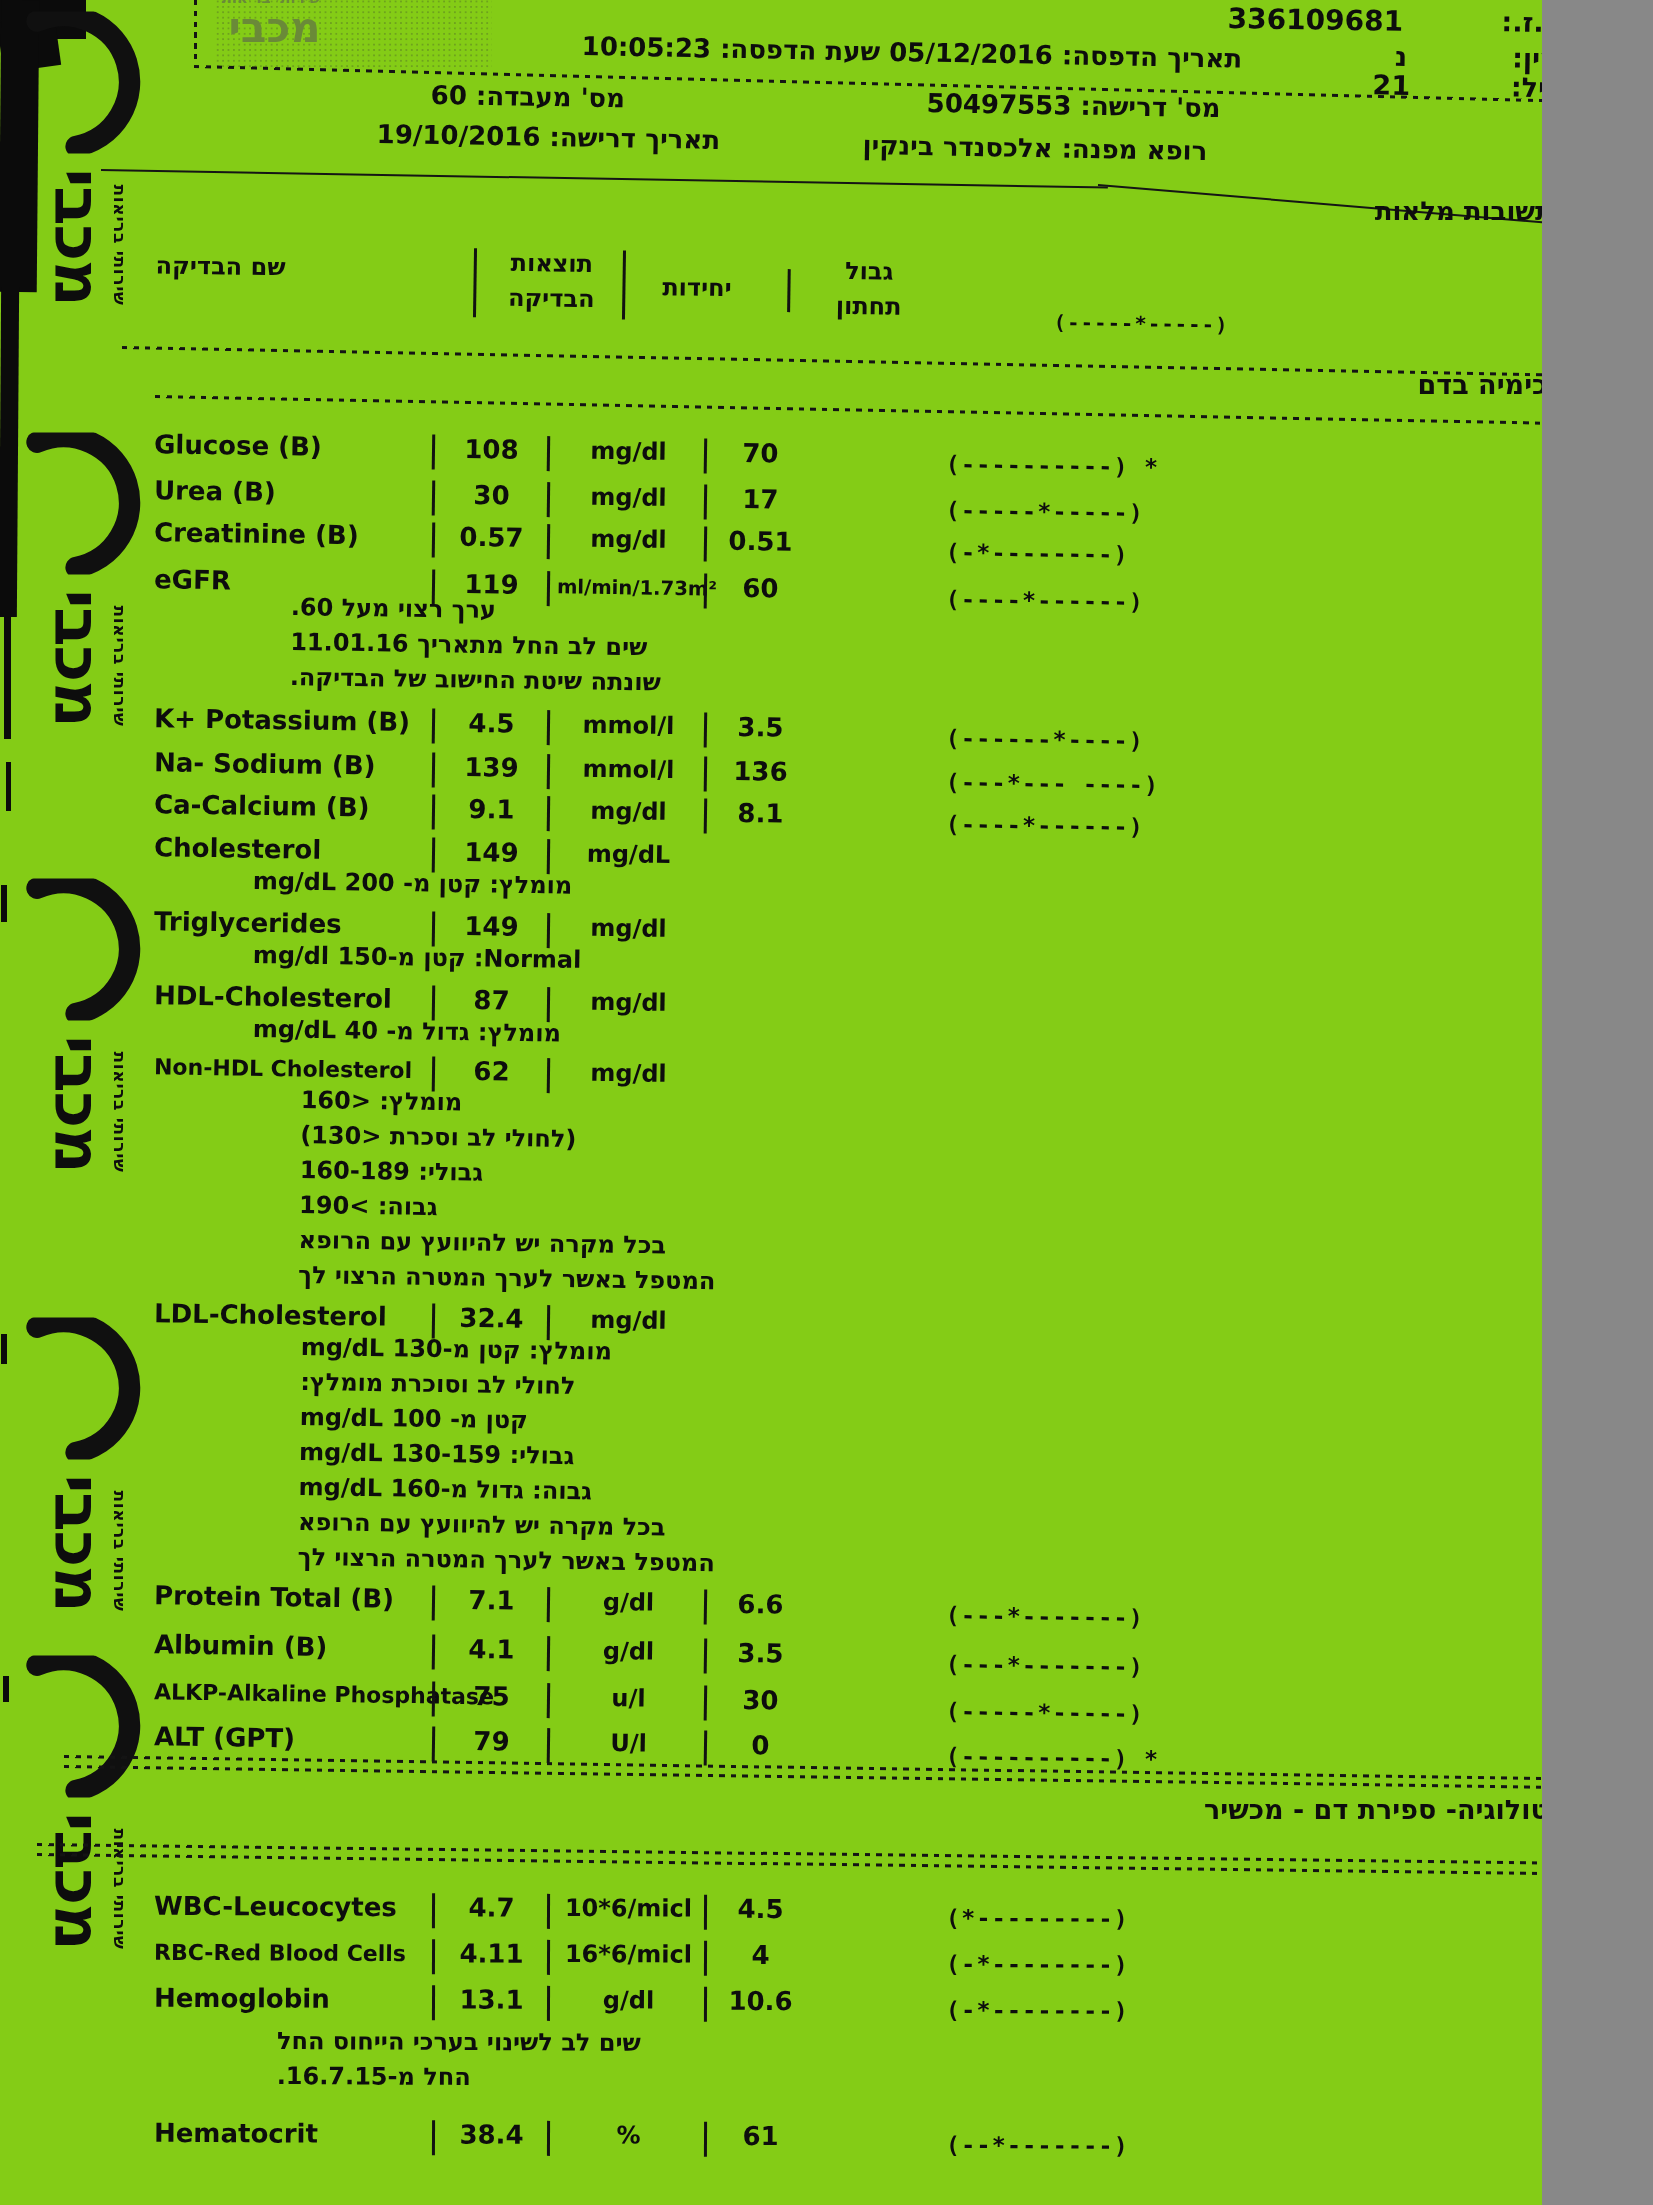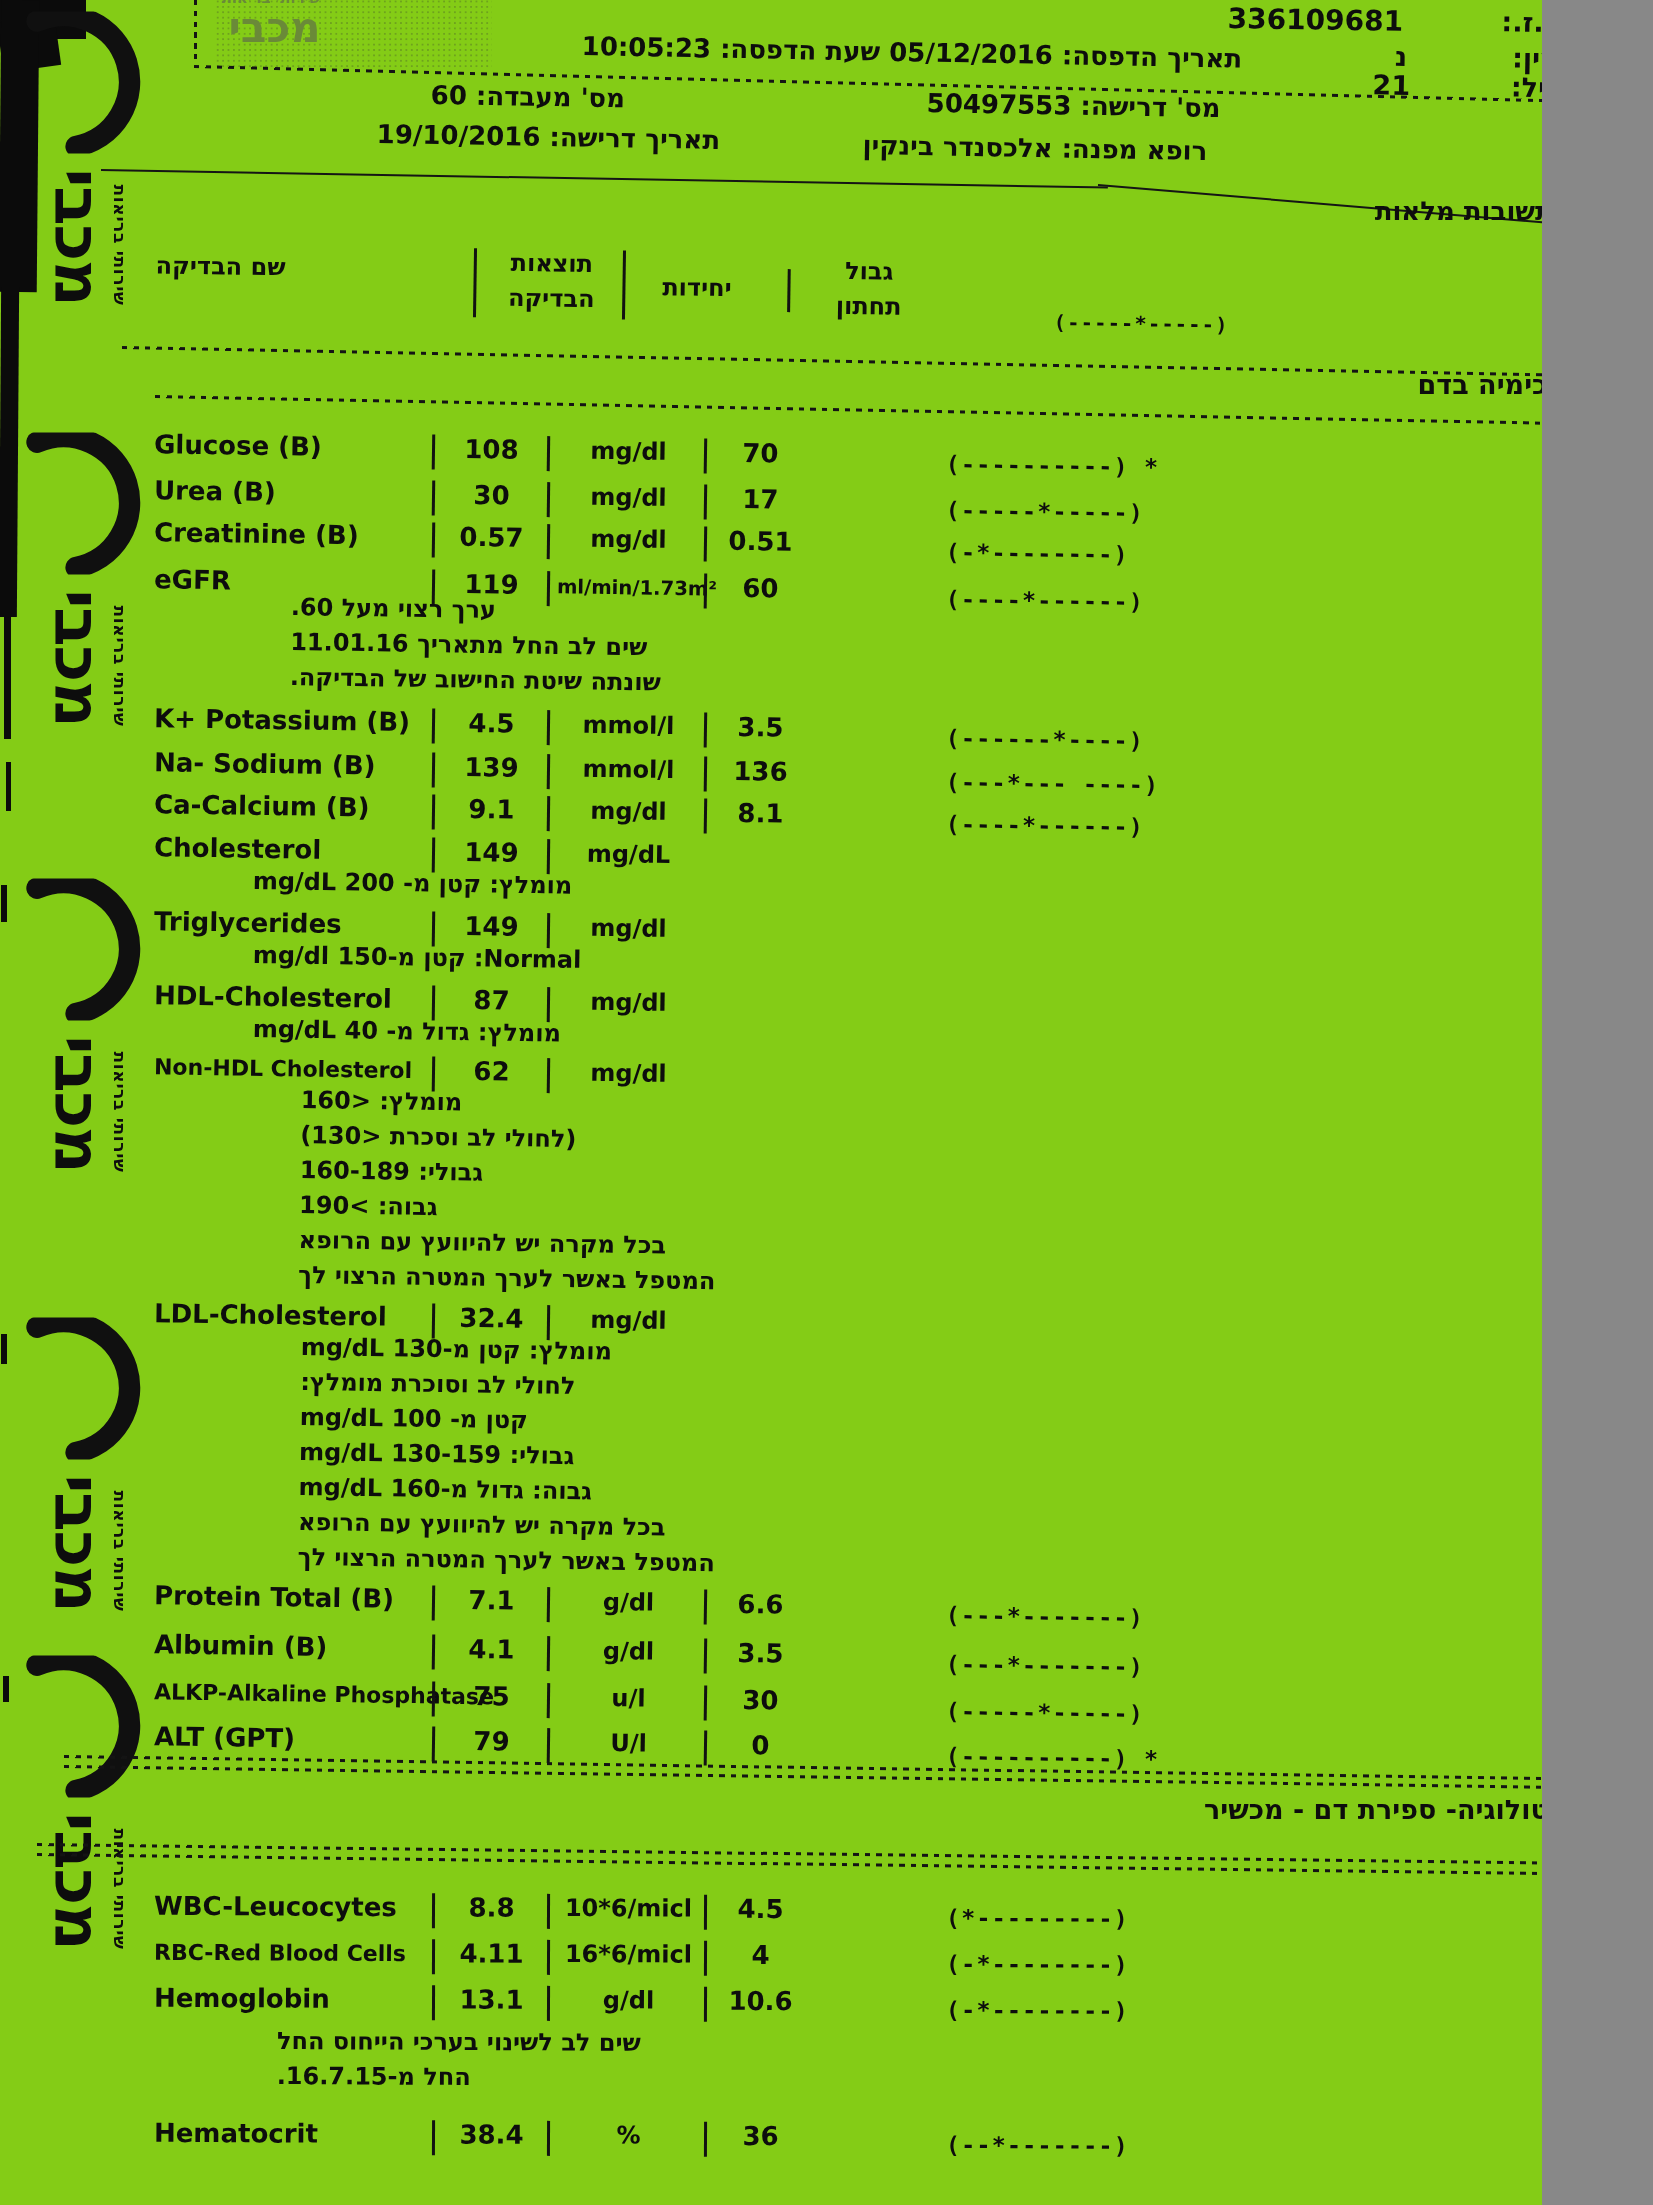--- a/index.html
+++ b/index.html
@@ -405,21 +405,21 @@
 
   <div class="dotted-h" style="left:64px;top:1755px;width:1590px;transform:rotate(.85deg);"></div>
   <div class="dotted-h" style="left:64px;top:1765px;width:1590px;transform:rotate(.8deg);"></div>
   <div class="section-title" style="right:-6.8px;top:1794px;">טולוגיה- ספירת דם - מכשיר</div>
   <div class="dotted-h" style="left:37px;top:1843px;width:1617px;transform:rotate(.7deg);"></div>
   <div class="dotted-h" style="left:37px;top:1853px;width:1617px;transform:rotate(.72deg);"></div>
 
   <div id="section-1">
       <div class="row" style="top: 1890px; transform: rotate(0.3deg);">
     <span class="cell-name">WBC-Leucocytes</span>
-    <span class="cell-result">8.8</span>
+    <span class="cell-result">4.7</span>
     <span class="cell-units">10*6/micl</span>
     <span class="cell-lower">4.5</span>
     <span class="cell-graph">(*---------)</span>
 
   <div class="pipe" style="left: 432px;"></div>
         <div class="pipe" style="left: 547px;"></div>
         <div class="pipe" style="left: 704px;"></div>
       </div>
       <div class="row" style="top: 1936px; transform: rotate(0.3deg);">
     <span class="cell-name small">RBC-Red Blood Cells</span>
@@ -444,21 +444,21 @@
         <div class="pipe" style="left: 704px;"></div>
       </div>
       <div class="notes" style="top: 2027px; left: 277px; transform: rotate(0.3deg);">
         <div class="note-line">שים לב לשינוי בערכי הייחוס החל</div>
         <div class="note-line">החל מ-16.7.15.</div>
       </div>
       <div class="row" style="top: 2117px; transform: rotate(0.3deg);">
     <span class="cell-name">Hematocrit</span>
     <span class="cell-result">38.4</span>
     <span class="cell-units">%</span>
-    <span class="cell-lower">36</span>
+    <span class="cell-lower">61</span>
     <span class="cell-graph">(--*-------)</span>
     <span class="cell-upper partial" style="top: -11.5px;">4</span>
   <div class="pipe" style="left: 432px;"></div>
         <div class="pipe" style="left: 547px;"></div>
         <div class="pipe" style="left: 704px;"></div>
       </div>
     </div>
 
 </div>
 

